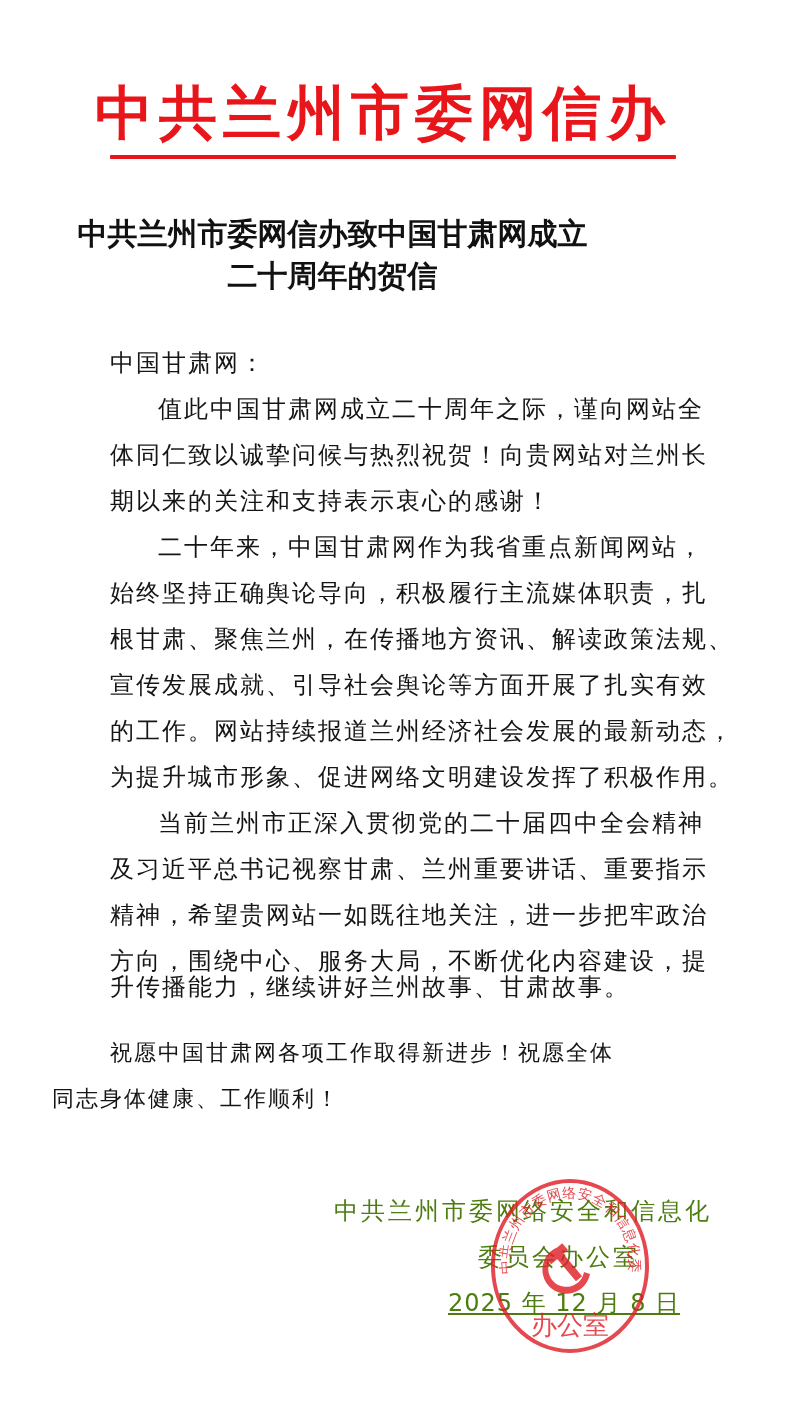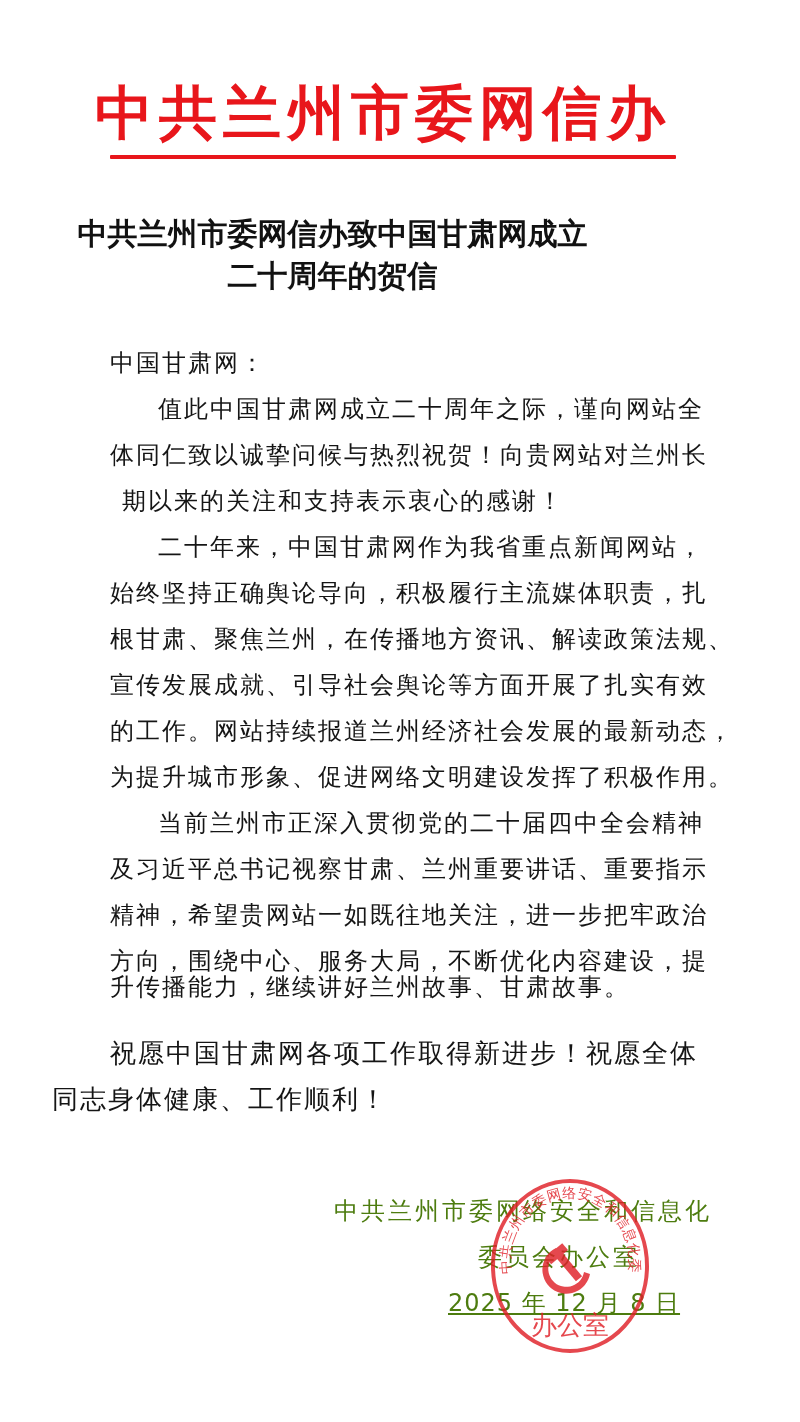--- a/index.html
+++ b/index.html
@@ -54,21 +54,21 @@
     position: absolute;
     left: 110px;
     width: 585px;
     font-size: 24px;
     line-height: 34px;
     letter-spacing: 2px;
     white-space: nowrap;
     color: #151515;
   }
   .indent { left: 158px; width: 540px; }
-  .wide { left: 52px; width: 650px; font-size: 26px; letter-spacing: 2px; }
+  .wide { left: 52px; width: 650px; font-size: 22px; letter-spacing: 2px; }
   .wide.indent2 { left: 110px; }
   .sig {
     position: absolute;
     font-size: 24px;
     line-height: 34px;
     letter-spacing: 3px;
     white-space: nowrap;
     color: #4d7c0f;
     z-index: 2;
     margin-left: 8px;
@@ -90,21 +90,21 @@
 <div class="letterhead">中共兰州市委网信办</div>
 <div class="rule"></div>
 
 <div class="title l1">中共兰州市委网信办致中国甘肃网成立</div>
 <div class="title l2">二十周年的贺信</div>
 
 <div class="body-line" style="top:346px;">中国甘肃网：</div>
 
 <div class="body-line indent" style="top:392px;">值此中国甘肃网成立二十周年之际，谨向网站全</div>
 <div class="body-line" style="top:438px;">体同仁致以诚挚问候与热烈祝贺！向贵网站对兰州长</div>
-<div class="body-line" style="top:484px;margin-left:12px;">期以来的关注和支持表示衷心的感谢！</div>
+<div class="body-line" style="top:484px;">期以来的关注和支持表示衷心的感谢！</div>
 
 <div class="body-line indent" style="top:530px;">二十年来，中国甘肃网作为我省重点新闻网站，</div>
 <div class="body-line" style="top:576px;">始终坚持正确舆论导向，积极履行主流媒体职责，扎</div>
 <div class="body-line" style="top:622px;">根甘肃、聚焦兰州，在传播地方资讯、解读政策法规、</div>
 <div class="body-line" style="top:668px;">宣传发展成就、引导社会舆论等方面开展了扎实有效</div>
 <div class="body-line" style="top:714px;">的工作。网站持续报道兰州经济社会发展的最新动态，</div>
 <div class="body-line" style="top:760px;">为提升城市形象、促进网络文明建设发挥了积极作用。</div>
 
 <div class="body-line indent" style="top:806px;">当前兰州市正深入贯彻党的二十届四中全会精神</div>
 <div class="body-line" style="top:852px;">及习近平总书记视察甘肃、兰州重要讲话、重要指示</div>

